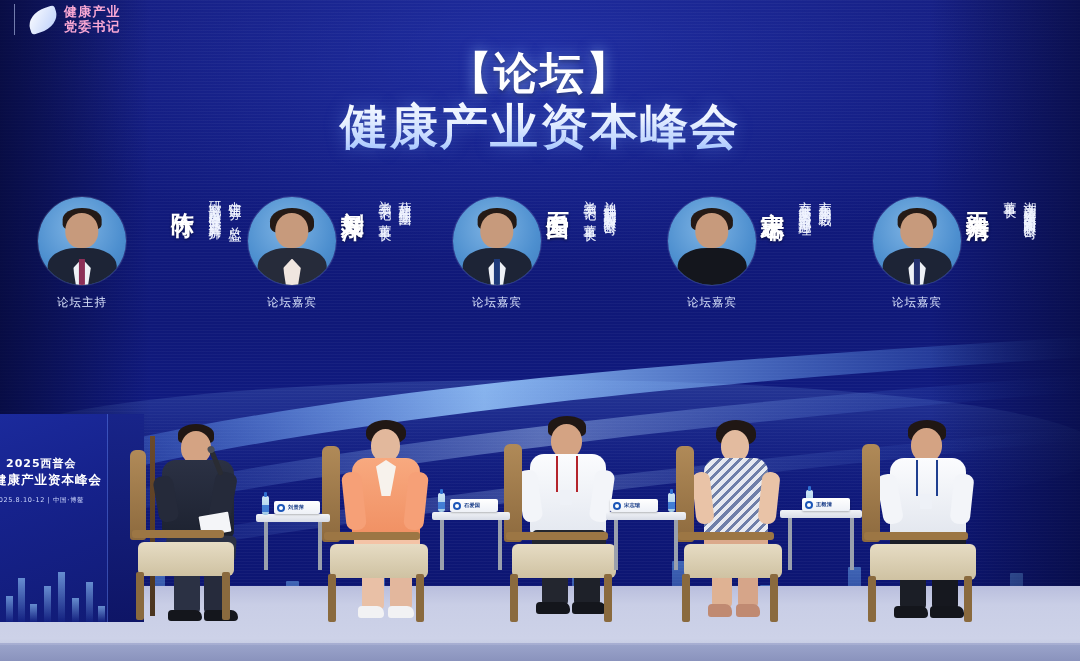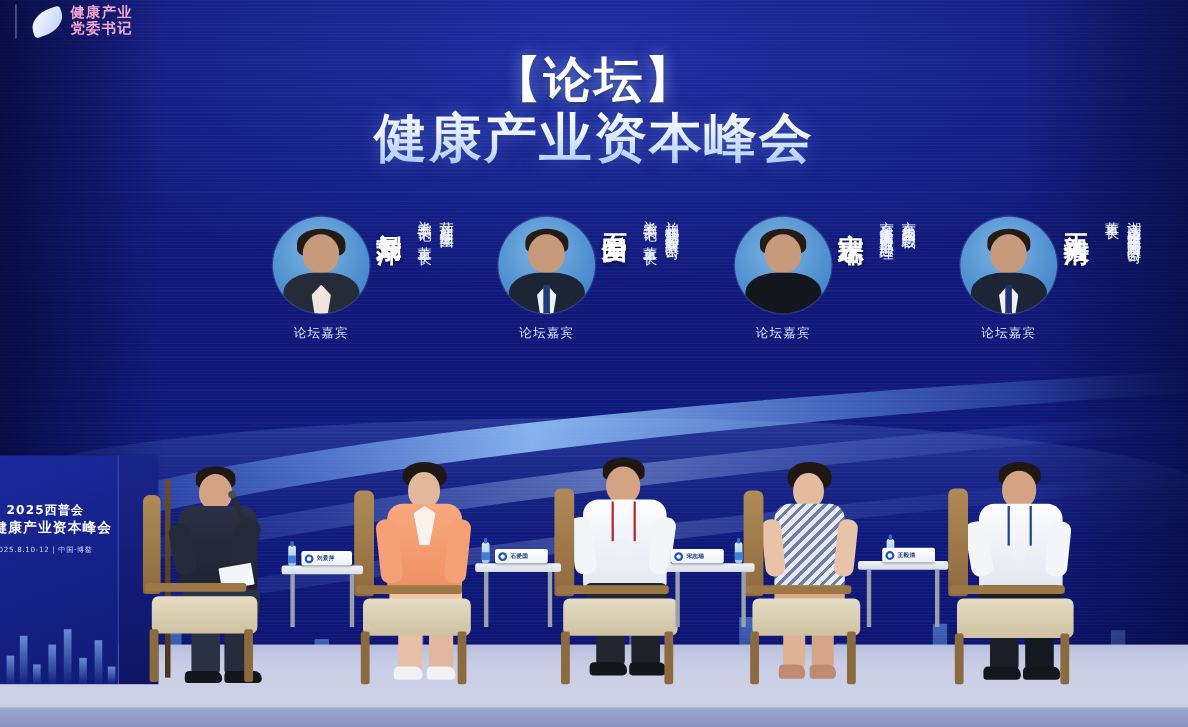--- a/index.html
+++ b/index.html
@@ -319,20 +319,33 @@
     </div>
   </div>
 
   <div class="title-wrap">
     <div class="t1">【论坛】</div>
     <div class="t2">健康产业资本峰会</div>
   </div>
 
   <div class="speakers">
 
+    <div class="spk spk1">
+      <div class="photo">
+        <div class="p-hair hair"></div>
+          <div class="head"></div>
+        <div class="body"></div>
+          <div class="shirt"></div>
+          <div class="tie"></div>
+      </div>
+      <div class="role">论坛主持</div>
+      <div class="name">陈竹</div>
+      <div class="org">研究部首席医疗健康产业分析师</div>
+      <div class="org2">中信证券  总监</div>
+    </div>
 
     <div class="spk spk2">
       <div class="photo">
         <div class="hair" style="width:50%;height:30%;top:12%"></div>
           <div class="head"></div>
         <div class="body" style="background:#262b3a"></div>
         <div class="shirt" style="background:#f0e6e0"></div>
       </div>
       <div class="role">论坛嘉宾</div>
       <div class="name">刘景萍</div>

